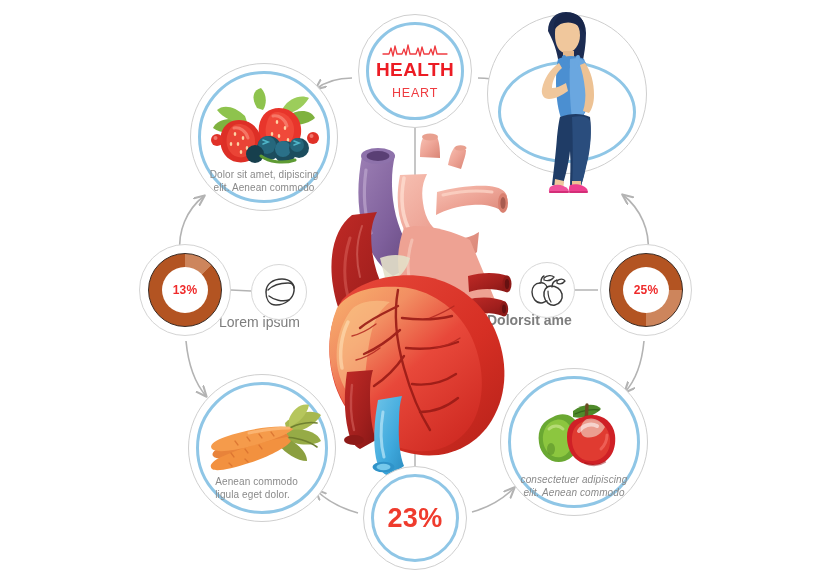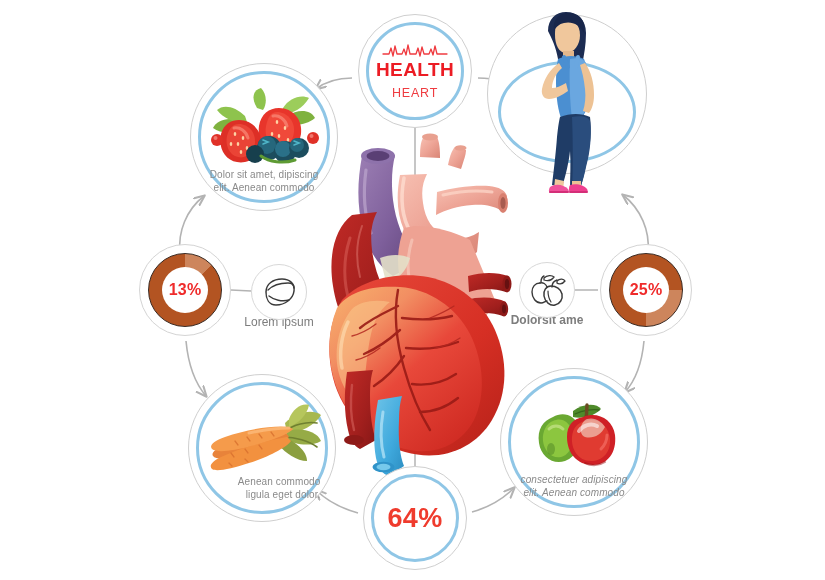--- a/index.html
+++ b/index.html
@@ -73,33 +73,33 @@
   }
   .donut .pie{
     position:absolute;left:8px;top:8px;right:8px;bottom:8px;border-radius:50%;
     border:1px solid #3a2a22;box-sizing:border-box;
   }
   .donut .hole{
     position:absolute;left:50%;top:50%;transform:translate(-50%,-50%);
     width:46px;height:46px;border-radius:50%;background:#ffffff;
     display:flex;align-items:center;justify-content:center;
   }
-  .donut .pct{color:#ef2b2b;font-weight:bold;font-size:16px;letter-spacing:.2px;}
+  .donut .pct{color:#ef2b2b;font-weight:bold;font-size:12px;letter-spacing:.2px;}
   #donut-13{left:139px;top:244px;}
   #donut-25{left:600px;top:244px;}
 
   
   .mini{
     position:absolute;width:56px;height:56px;border-radius:50%;
     background:#fff;border:1px solid #d8d8d8;box-sizing:border-box;
     display:flex;align-items:center;justify-content:center;
   }
   .mini-label{
-    position:absolute;width:120px;text-align:center;
-    color:#7d7d7d;font-size:12px;line-height:13px;
+    position:absolute;width:120px;text-align:left;
+    color:#7d7d7d;font-size:14px;line-height:13px;
   }
   #mini-lemon{left:251px;top:264px;}
   #lbl-lemon{left:219px;top:316px;}
   #mini-apples{left:519px;top:262px;}
   #lbl-apples{left:487px;top:314px;font-weight:bold;}
 </style>
 </head>
 <body>
 
 <div id="stage">
@@ -383,21 +383,21 @@
           <path d="M58,36 l3,4"></path>
           <path d="M70,33 l3,4"></path>
         <path d="M82,31 l3,4"></path>
           <path d="M42,52 l3,4"></path>
           <path d="M56,48 l3,4"></path>
         <path d="M70,44 l3,4"></path>
           <path d="M40,62 l3,3"></path>
           <path d="M56,58 l3,3"></path>
       </g>
     </svg>
-    <div class="card-caption" style="top:100px;text-align:right;left:18%;right:10%">Aenean commodo ligula eget dolor.</div>
+    <div class="card-caption" style="top:100px;text-align:left;left:18%;right:10%">Aenean commodo ligula eget dolor.</div>
   </div>
 
   <div class="ring-card node" id="card-apples">
     <div class="inner-ring"></div>
     <svg class="card-art" style="top:22px;height:78px" width="148" height="78" viewBox="0 0 148 78">
 
       <path d="M52,26 C62,20 74,24 78,36 C82,50 76,66 64,70 C52,74 40,66 38,52
                C36,38 42,30 52,26 Z" fill="#6aa832"></path>
       <path d="M52,30 C60,26 68,30 71,40 C74,52 69,64 60,66 C51,68 43,60 42,50
                C41,40 46,32 52,30 Z" fill="#8cc63f"></path>
@@ -455,16 +455,16 @@
       <path d="M23,13 C18,13 15,18 16,23 C17,29 22,33 27,32 C32,31 35,26 34,21 C33,16 28,13 23,13 Z" fill="none" stroke="#3a3a3a" stroke-width="1.5"></path>
       <path d="M24,14 C24,11 26,8 29,7" fill="none" stroke="#3a3a3a" stroke-width="1.4" stroke-linecap="round"></path>
       <path d="M29,8 C32,5 36,6 37,8 C34,12 30,11 29,10 Z" fill="none" stroke="#3a3a3a" stroke-width="1.3"></path>
       <path d="M20,18 C20,22 21,26 23,29" fill="none" stroke="#3a3a3a" stroke-width="1.2" stroke-linecap="round"></path>
     </svg>
   </div>
   <div class="mini-label" id="lbl-apples">Dolorsit ame</div>
 
   <div class="ring-card node" id="badge-45">
     <div class="inner-ring"></div>
-    <div class="pct-big">64%</div>
+    <div class="pct-big">23%</div>
   </div>
 
 </div>
 
 </body></html>

